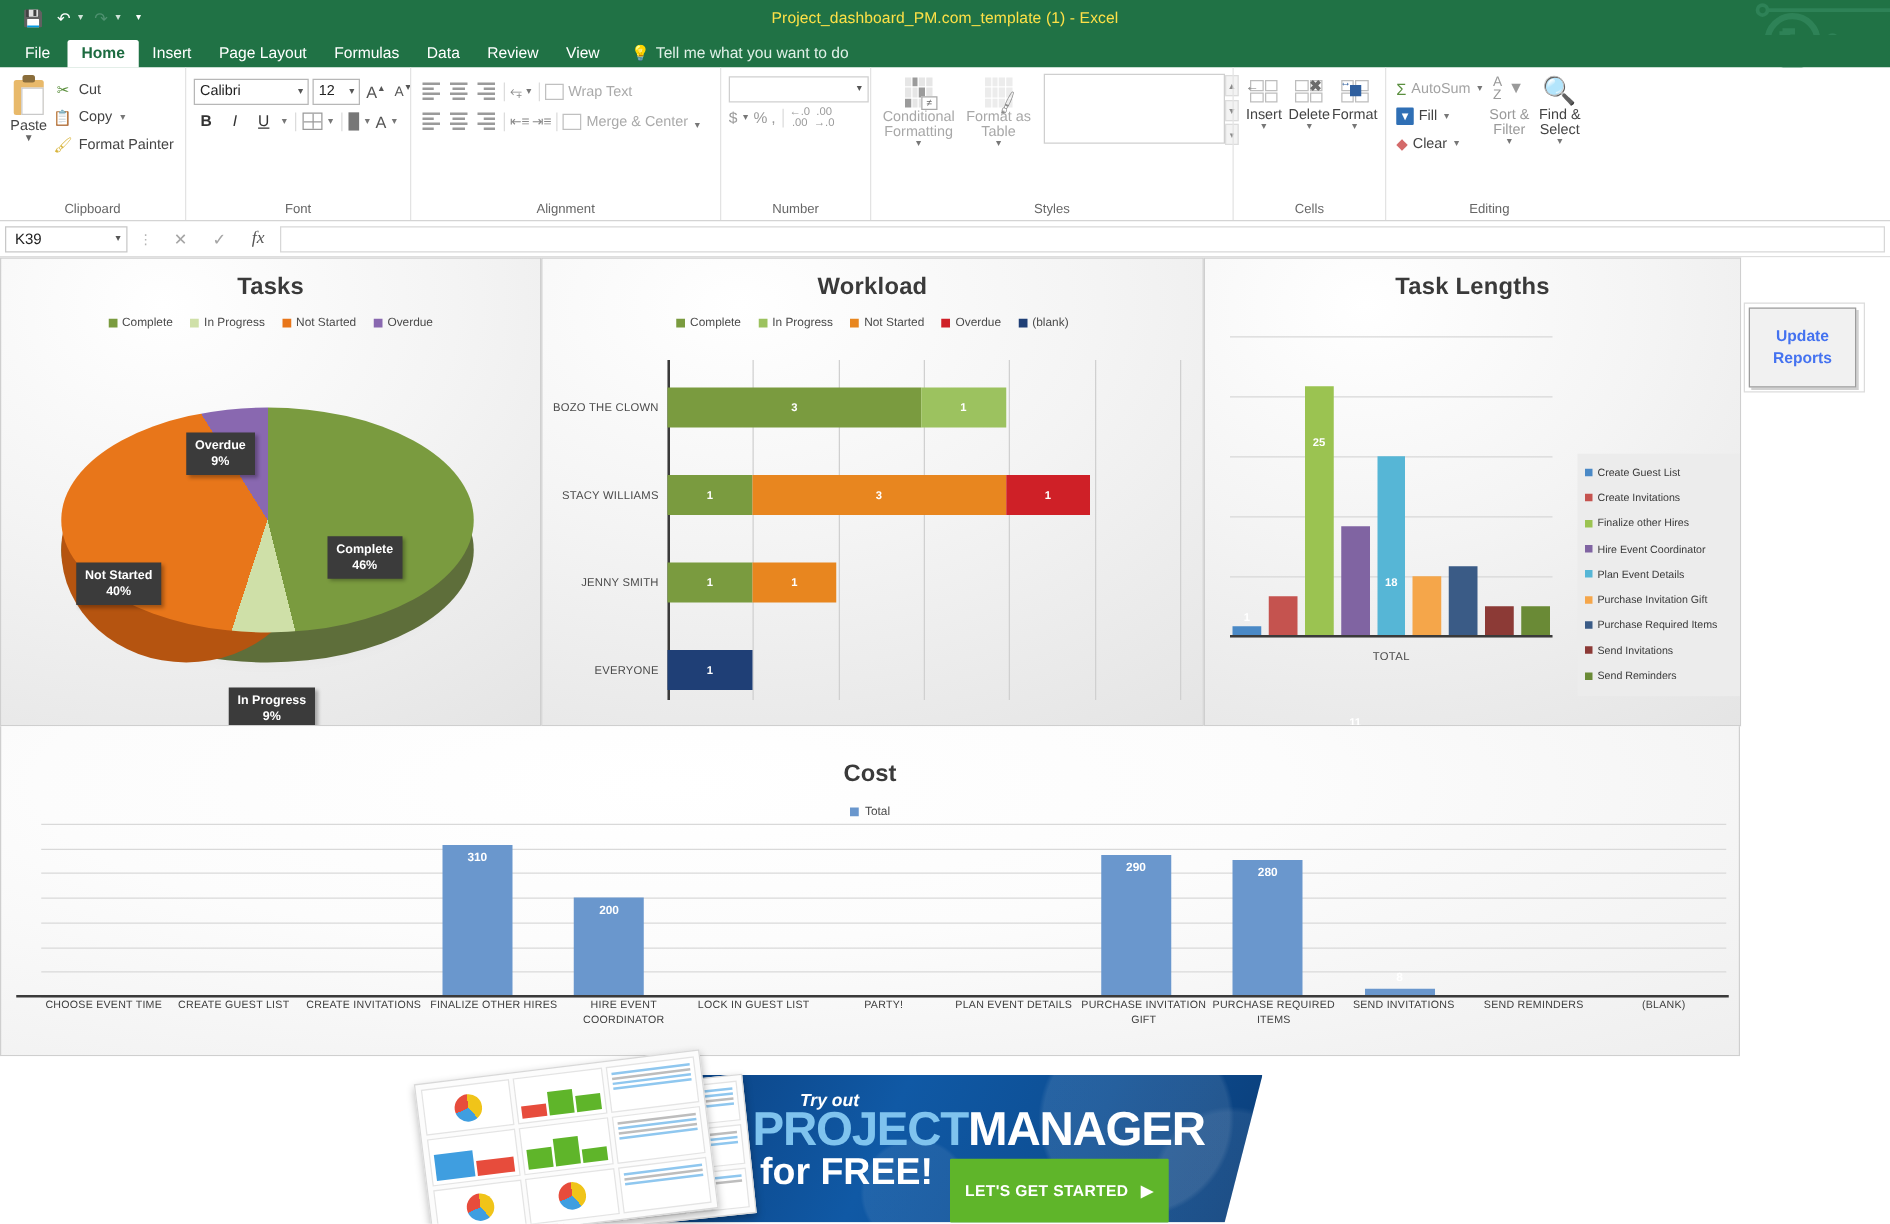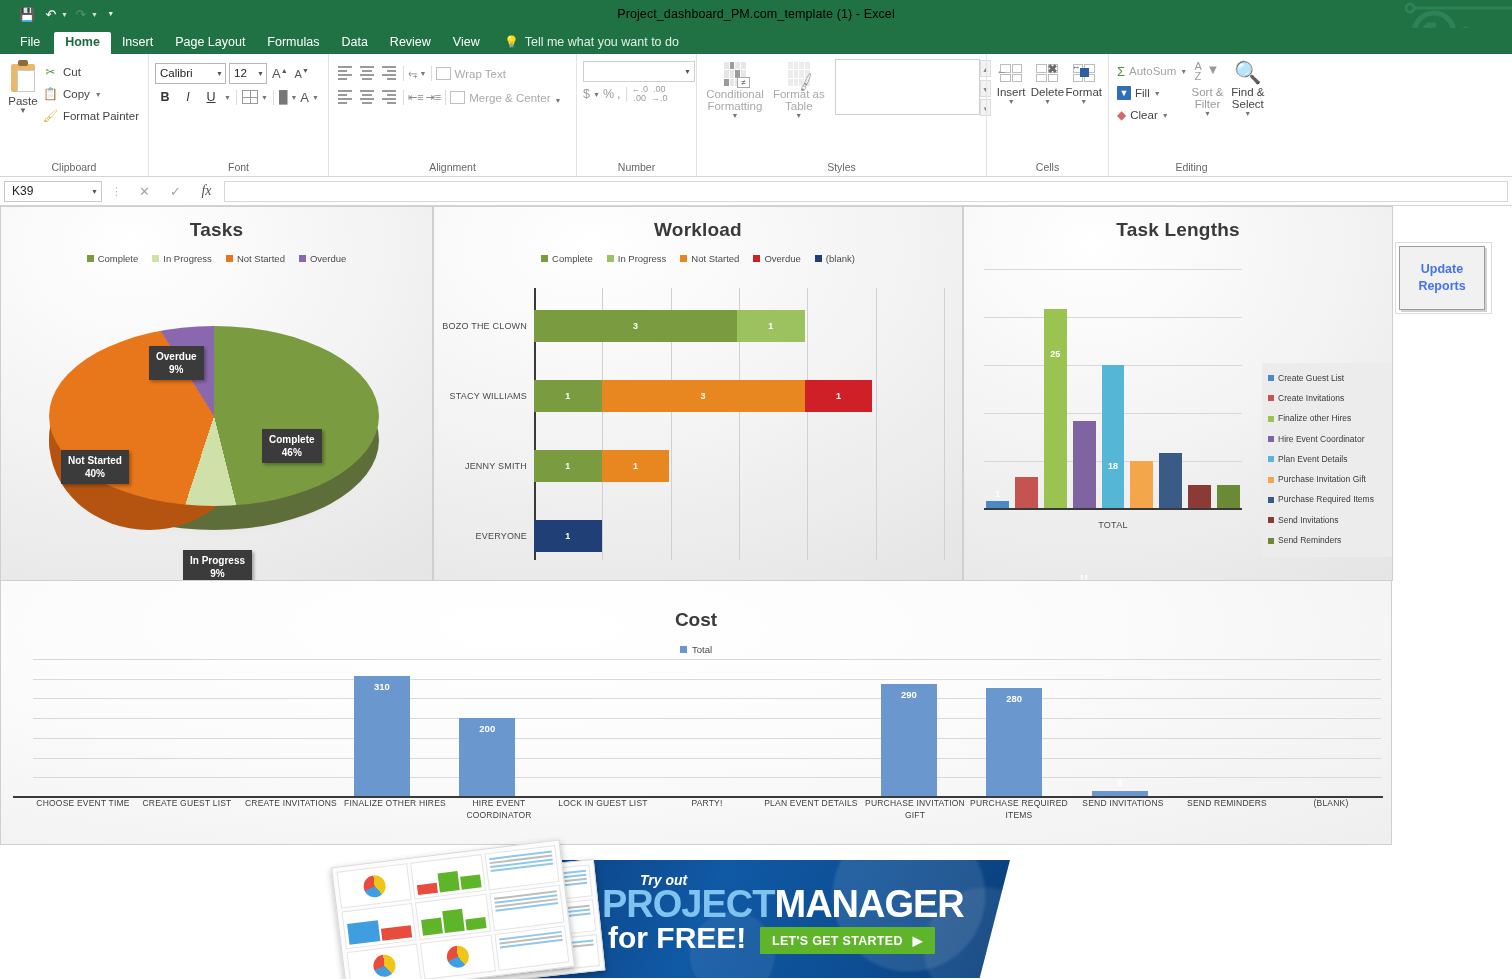--- a/index.html
+++ b/index.html
@@ -16,21 +16,21 @@
   }
   .qat { display:flex; align-items:center; gap:2px; padding-left:16px; }
   .qat-btn {
     width: 22px; height: 22px; display:flex; align-items:center; justify-content:center;
     color:#fff; font-size:13px; line-height:1;
   }
   .qat-btn.dim { color:#4f9170; }
   .qat-caret { font-size:7px; color:#cfe3d8; margin-left:-3px; }
   .title-text {
     position:absolute; left:0; right:0; text-align:center;
-    color:#000000; font-size:12.5px; letter-spacing:.1px; pointer-events:none;
+    color:#fde047; font-size:12.5px; letter-spacing:.1px; pointer-events:none;
   }
   .tb-deco { position:absolute; right:0; top:0; width:122px; height:55px; overflow:hidden; }
   .tb-deco svg { position:absolute; left:0; top:0; }
 
   
   .menubar {
     height: 26px; background:#207245; display:flex; align-items:flex-end;
     padding-left: 8px; position:relative;
   }
   .menu-item {
@@ -81,21 +81,21 @@
   .mini-ico { width:15px; height:15px; display:flex; align-items:center; justify-content:center; font-size:12px;}
   .ico-scissors { color:#5b8f3d; }
   .ico-copy { color:#4a7ab5; }
   .ico-brush { color:#d8b43a; }
   .caret-sm { font-size:7px; color:#777; }
 
   
   .g-font { width:180px; }
   .font-row { display:flex; align-items:center; gap:3px; height:24px; }
   .fname-box {
-    width:71px; height:21px; border:1px solid #b7b7b7; background:#fff;
+    width:92px; height:21px; border:1px solid #b7b7b7; background:#fff;
     display:flex; align-items:center; padding:0 2px 0 4px; font-size:11.5px; color:#222;
   }
   .fname-box span:first-child{ flex:1; }
   .fsize-box {
     width:38px; height:21px; border:1px solid #b7b7b7; background:#fff;
     display:flex; align-items:center; padding:0 2px 0 4px; font-size:11.5px; color:#222;
   }
   .fsize-box span:first-child{ flex:1; }
   .sel-caret{ font-size:7px; color:#555; }
   .grow-a { font-size:13px; color:#555; padding:0 2px; position:relative; }
@@ -322,21 +322,21 @@
       radial-gradient(circle at 80% 30%, rgba(255,255,255,.10) 0 18%, transparent 19%),
       radial-gradient(circle at 45% 80%, rgba(255,255,255,.07) 0 14%, transparent 15%),
       radial-gradient(circle at 95% 75%, rgba(255,255,255,.08) 0 12%, transparent 13%);
   }
   .ad-tryout { position:absolute; left:310px; top:27px; color:#fff; font-size:14px; font-weight:bold; font-style:italic;}
   .ad-pm { position:absolute; left:272px; top:40px; font-size:38px; font-weight:bold; letter-spacing:-1px; line-height:38px;}
   .ad-pm .p1{color:#7fc3ee;} .ad-pm .p2{color:#ffffff;}
   .ad-free { position:absolute; left:278px; top:78px; font-size:30px; font-weight:bold; color:#fff; line-height:30px;}
   .ad-cta {
     position:absolute; left:430px; top:82px; background:#5fb52a; color:#fff;
-    padding:6px 12px; font-size:12.5px; font-weight:bold; letter-spacing:.3px;
+    padding:18px 12px; font-size:12.5px; font-weight:bold; letter-spacing:.3px;
     display:flex; align-items:center; gap:10px; border-radius:1px;
   }
   .ad-shot1, .ad-shot2 {
     position:absolute; background:#fcfcfc; border:1px solid #d8d8d8;
     box-shadow:0 3px 7px rgba(0,0,0,.3);
   }
   .ad-shot2 { left:110px; top:22px; width:160px; height:112px; transform:rotate(-6deg); }
   .ad-shot1 { left:8px; top:8px; width:230px; height:128px; transform:rotate(-7deg); overflow:hidden; }
   .mini-grid { position:absolute; inset:4px; display:grid; grid-template-columns:repeat(3,1fr); grid-template-rows:repeat(3,1fr); gap:3px;}
   .mini-card { background:#fff; border:1px solid #e4e4e4; position:relative; overflow:hidden;}

